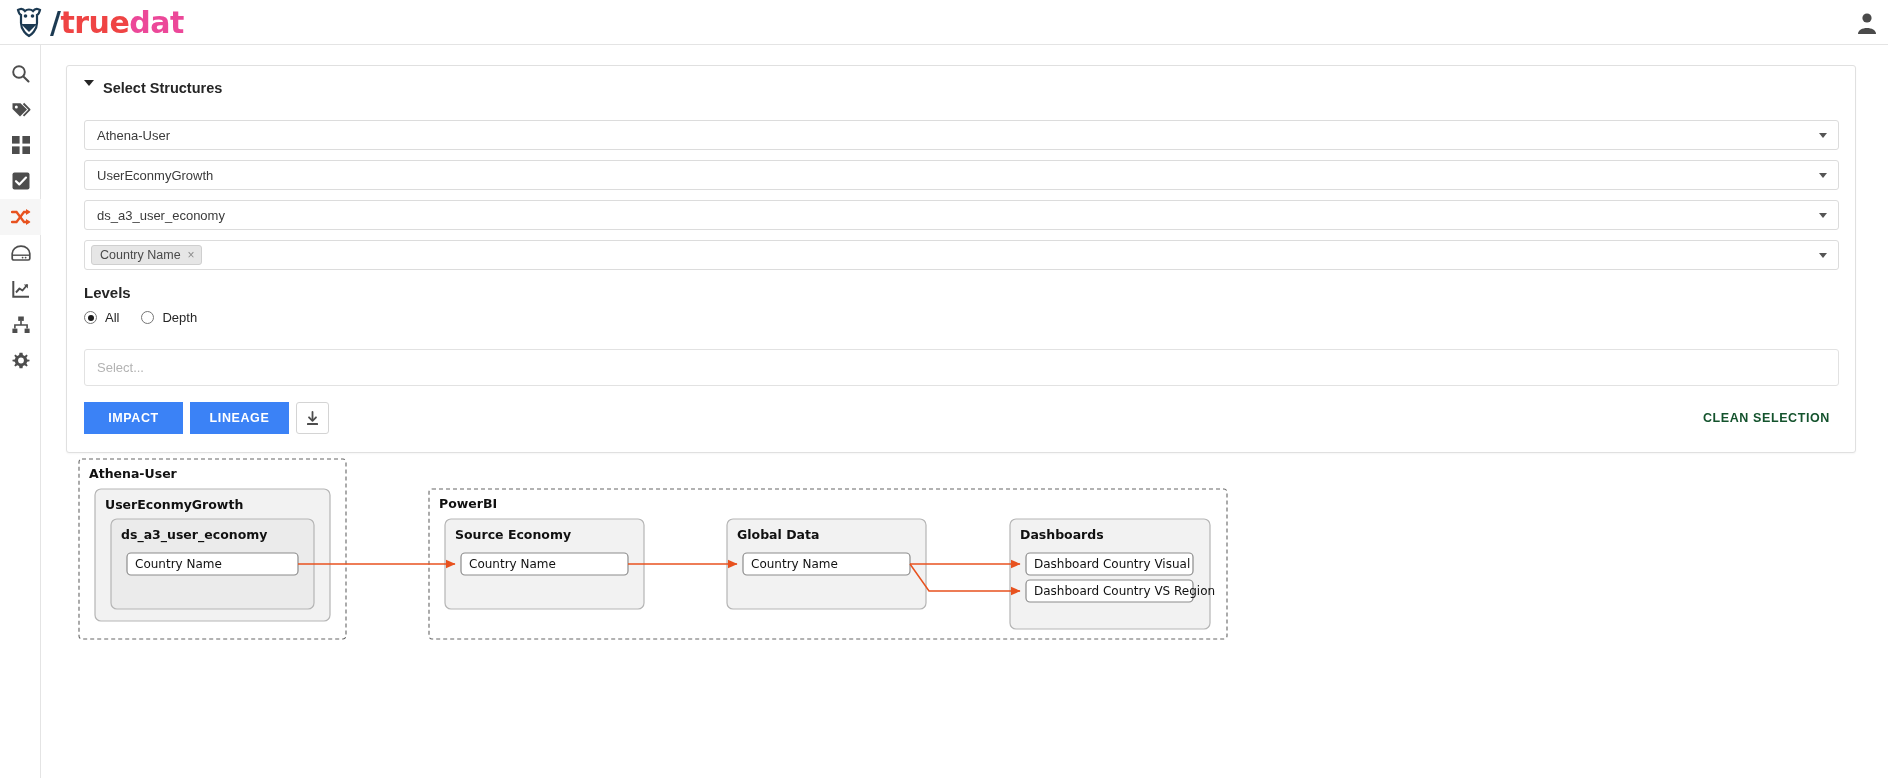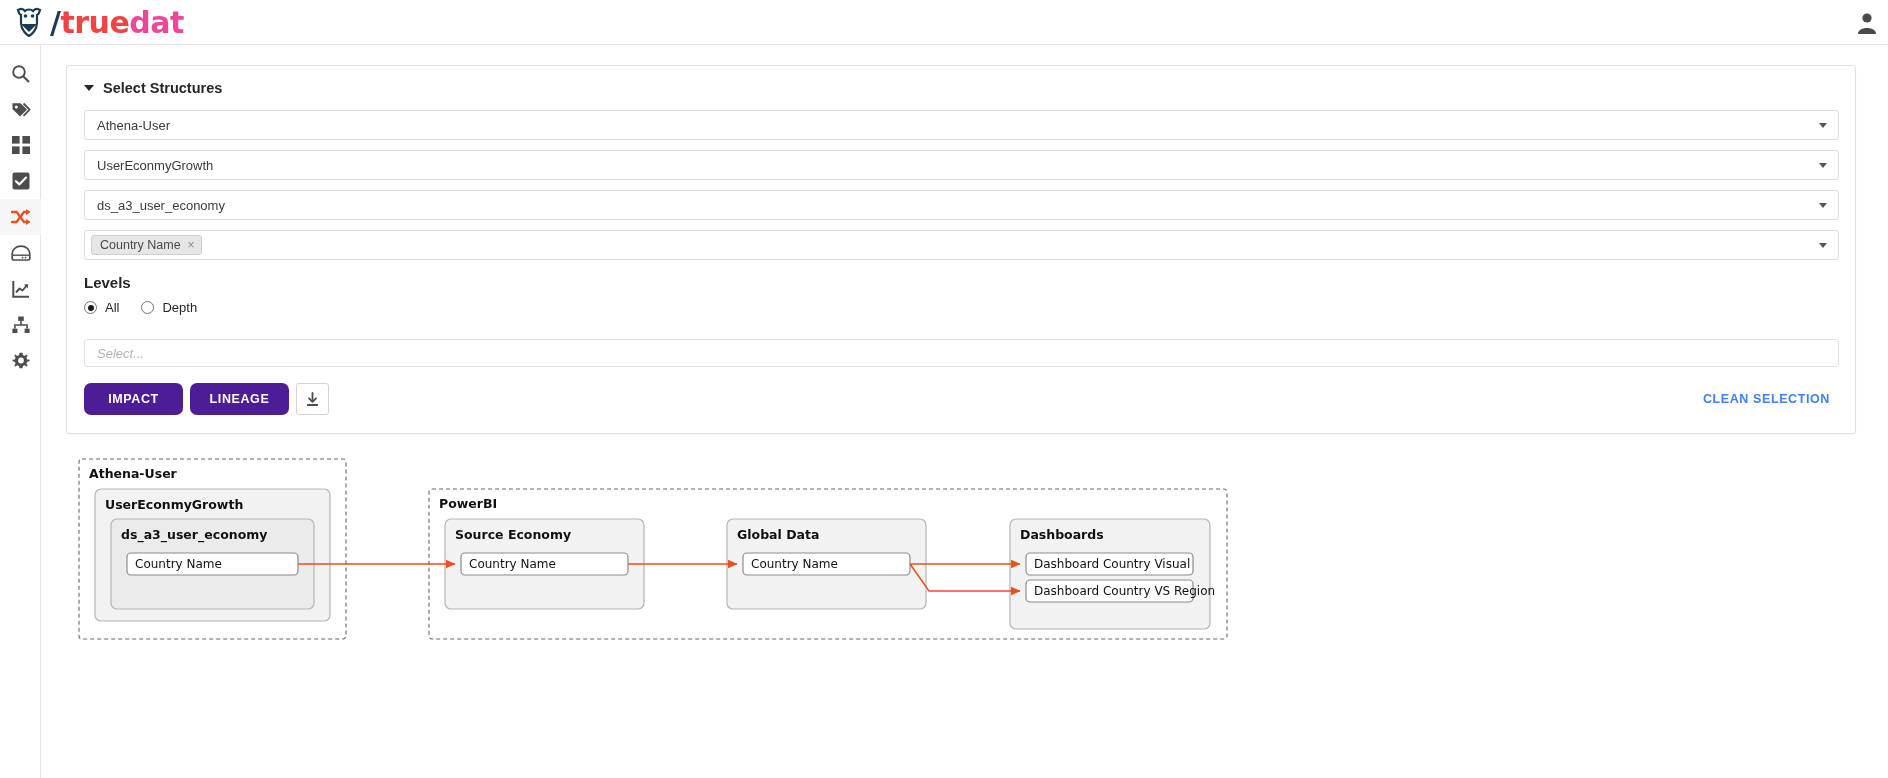--- a/index.html
+++ b/index.html
@@ -58,23 +58,23 @@
   .panel {
     position: absolute; left: 25px; top: 20px;
     width: 1790px;
     background: #ffffff;
     border: 1px solid #e0e0e0;
     border-radius: 3px;
     box-shadow: 0 1px 2px rgba(0,0,0,0.04);
     padding: 14px 17px 18px 17px;
   }
   .panel-header {
-    display: flex; align-items: center;
+    display: flex; 
     font-size: 14.5px; font-weight: bold; color: #262626;
-    margin-bottom: 14px; cursor: pointer;
+    margin-bottom: 24px; cursor: pointer;
   }
   .caret-down {
     width: 0; height: 0;
     border-left: 5px solid transparent;
     border-right: 5px solid transparent;
     border-top: 6px solid #262626;
     margin-right: 9px;
   }
 
   .select-row {
@@ -121,51 +121,50 @@
     margin-right: 8px; position: relative;
   }
   .radio.checked::after {
     content: ""; position: absolute;
     left: 2.5px; top: 2.5px; width: 6px; height: 6px;
     border-radius: 50%; background: #1b1b1b;
   }
   .radio-label { font-size: 13px; color: #262626; }
 
   .select-placeholder {
-    width: 1755px; height: 28px;
+    width: 1755px; height: 37px;
     border: 1px solid #e2e2e2;
     border-radius: 3px;
     display: flex; align-items: center;
     padding: 0 12px;
     font-size: 13px; color: #b3b3b3;
     margin-bottom: 16px;
     cursor: text;
-    font-style: italic;
   }
 
   .btn-row { display: flex; align-items: center; position: relative; }
   .btn-primary {
-    background: #4c1d95; color: #ffffff;
-    border: none; border-radius: 7px;
+    background: #3b82f6; color: #ffffff;
+    border: none; border-radius: 0;
     height: 32px; min-width: 99px;
     font-size: 12.5px; font-weight: bold; letter-spacing: 0.6px;
     font-family: "Liberation Sans", sans-serif;
     margin-right: 7px; cursor: pointer;
   }
   .btn-icon {
     background: #ffffff; border: 1px solid #d4d4d4; border-radius: 3px;
     height: 32px; width: 33px;
     display: flex; align-items: center; justify-content: center;
     cursor: pointer;
   }
   .btn-clean {
     position: absolute; right: 0; top: 0;
     background: transparent; border: none;
     height: 32px;
-    color: #3b82f6; font-size: 12.5px; font-weight: bold; letter-spacing: 0.6px;
+    color: #14532d; font-size: 12.5px; font-weight: bold; letter-spacing: 0.6px;
     font-family: "Liberation Sans", sans-serif;
     cursor: default; padding: 0 8px;
   }
 
   
   .graph {
     position: absolute; left: 0; top: 400px;
     width: 1847px; height: 333px;
   }
   .graph svg { display: block; }

